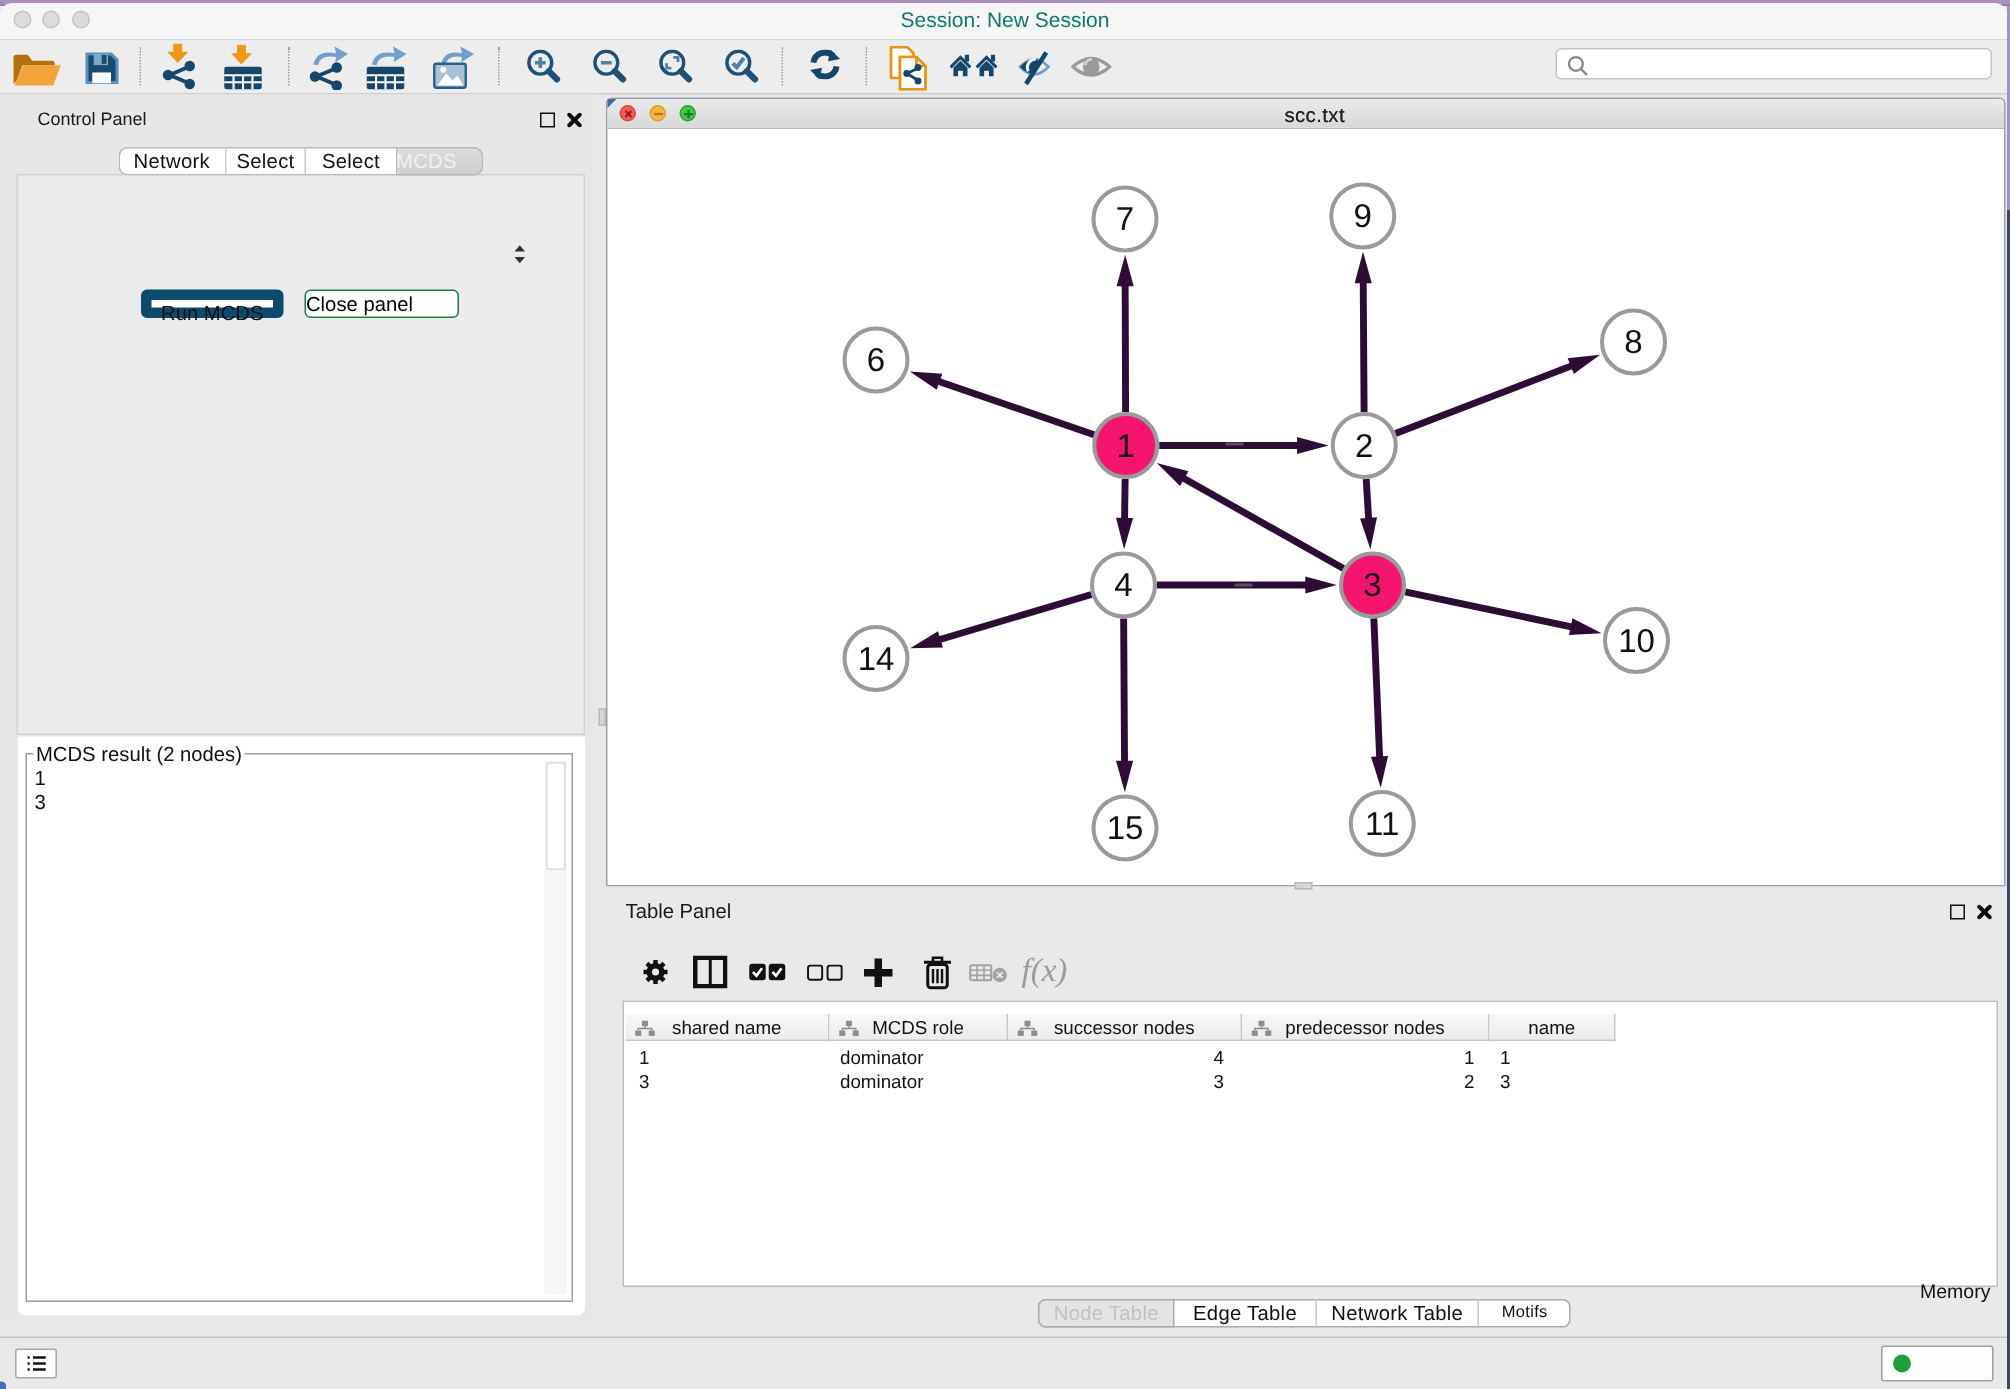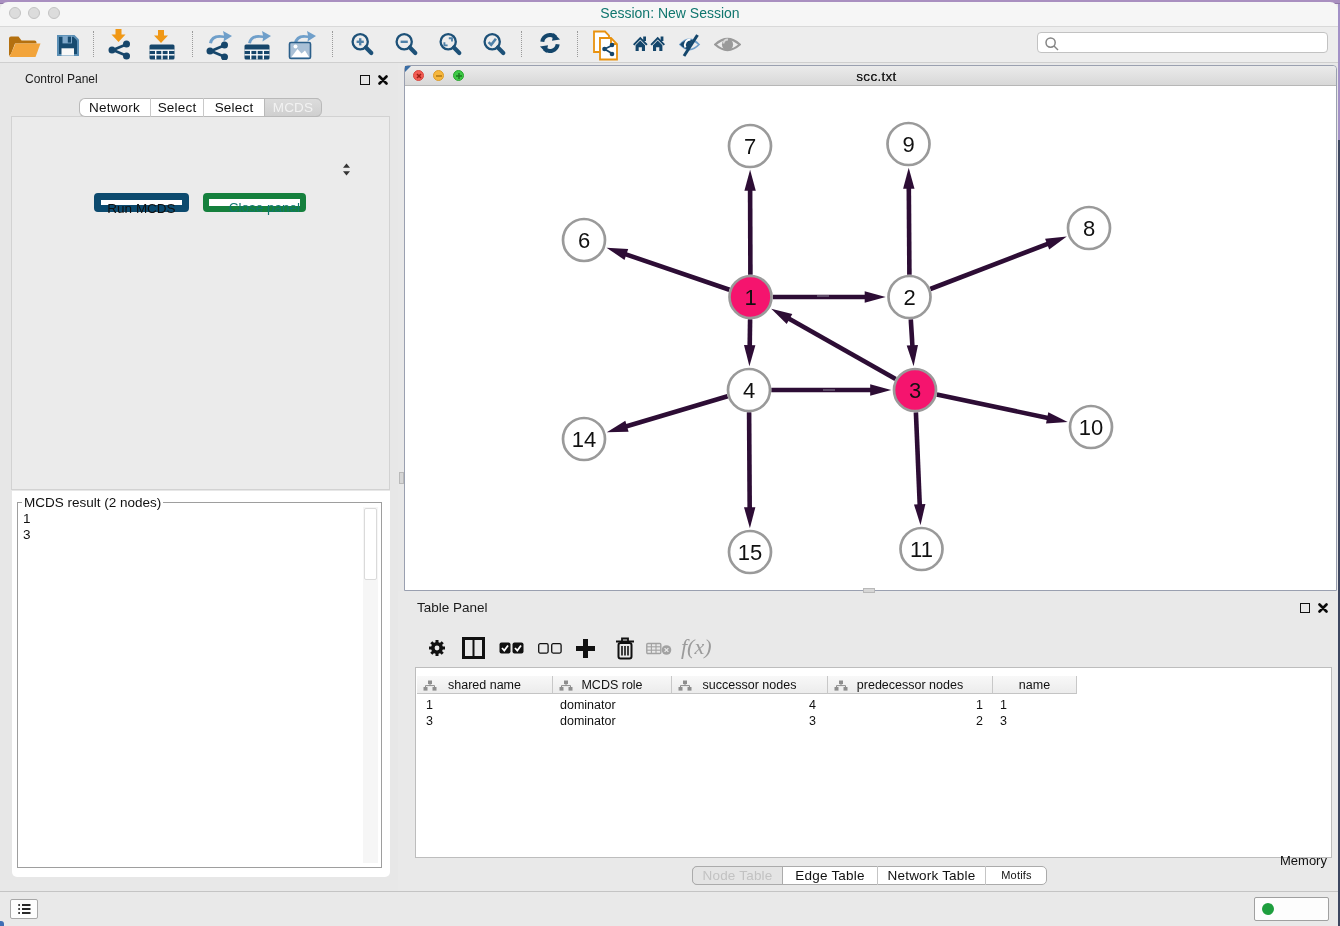--- a/index.html
+++ b/index.html
@@ -185,28 +185,28 @@
     </svg>
 
 <div class="abs" style="left:11px;top:116px;width:379px;height:374px;background:#ebebeb;border:1px solid #d2d2d2"></div>
 <div class="abs" style="left:12px;top:491px;width:378px;height:386px;background:#fff;border-radius:0 0 5px 5px"></div>
 
 <div class="abs" style="left:79px;top:98px;width:243px;height:19px;background:#fff;border:1px solid #b9b9b9;border-radius:6px;border-right:none"></div>
 <div class="abs" style="left:264px;top:98px;width:58px;height:19px;background:linear-gradient(#dcdcdc,#cfcfcf);border:1px solid #b9b9b9;border-radius:0 6px 6px 0"></div>
 <div class="abs" style="left:79px;top:98px;width:72px;height:19px;line-height:19px;text-align:center;font-size:13.5px;letter-spacing:0.2px;color:#111;border-right:1px solid #c9c9c9">Network</div>
 <div class="abs" style="left:151px;top:98px;width:53px;height:19px;line-height:19px;text-align:center;font-size:13.5px;letter-spacing:0.2px;color:#111;border-right:1px solid #c9c9c9">Select</div>
 <div class="abs" style="left:204px;top:98px;width:60px;height:19px;line-height:19px;text-align:center;font-size:13.5px;letter-spacing:0.2px;color:#111">Select</div>
-<div class="abs" style="left:264px;top:98px;width:58px;height:19px;line-height:19px;text-align:center;font-size:13.5px;letter-spacing:0.2px;color:#f2f2f2">MCDS</div>
+<div class="abs" style="left:264px;top:98px;width:58px;height:19px;line-height:19px;font-size:13.5px;letter-spacing:0.2px;color:#f2f2f2">MCDS</div>
 
 <svg class="icon" style="left:342px;top:163px" width="9" height="13" viewBox="0 0 9 13">
       <path d="M4.5 0.5 L8 4.7 L1 4.7 Z" fill="#333"></path>
       <path d="M4.5 12.5 L8 8.3 L1 8.3 Z" fill="#333"></path>
     </svg>
 <div class="abs" style="left:94px;top:193px;width:95px;height:19px;background:#fff;border:7px solid #0c4a6e;border-radius:4px;font-size:13.5px;font-weight:normal;color:#111;line-height:17px;text-align:center">Run MCDS</div>
-<div class="abs" style="left:203px;top:193px;width:103px;height:19px;background:#fff;border:6px solid #15803d;border-radius:4px;font-size:13.5px;font-weight:normal;color:#0f766e;line-height:17px;text-align:right">Close panel</div>
+<div class="abs" style="left:203px;top:193px;width:103px;height:19px;background:#fff;border:1px solid #15803d;border-radius:4px;font-size:13.5px;font-weight:normal;color:#000000;line-height:17px;text-align:left">Close panel</div>
 
 <div class="abs" style="left:17px;top:502px;width:365px;height:366px;border:1px solid #9e9e9e"></div>
 <div class="abs" style="left:20px;top:505px;width:359px;height:360px;background:#fff"></div>
 <div class="abs" style="left:363px;top:507px;width:15px;height:356px;background:#f6f6f6"></div>
 <div class="abs" style="left:364px;top:508px;width:13px;height:72px;background:#fff;border:1px solid #dadada;border-radius:2px"></div>
 <div class="abs" style="left:23px;top:511px;font-size:13.5px;color:#111;line-height:16px">1<br>3</div>
 <div class="abs" style="left:22px;top:495px;background:#fff;padding:0 2px;font-size:13.5px;color:#111;line-height:15px">MCDS result (2 nodes)</div>
 
 <div class="abs" style="left:404px;top:65px;width:933px;height:526px;background:#fff;border:1px solid #9aa0b0;border-radius:4px 4px 0 0"></div>
 <div class="abs" style="left:405px;top:66px;width:931px;height:20px;background:linear-gradient(#ebebeb,#d8d8d8);border-bottom:1px solid #b7b7b7;border-radius:4px 4px 0 0"></div>

